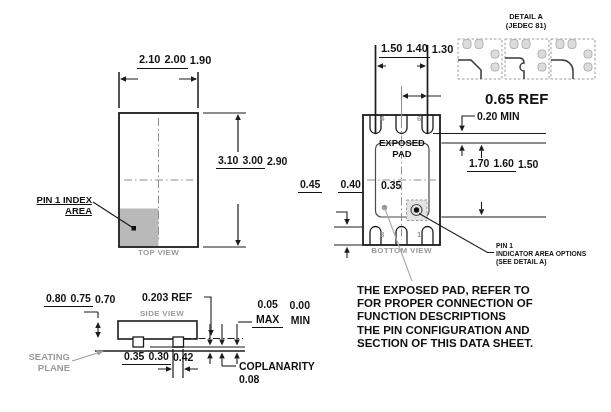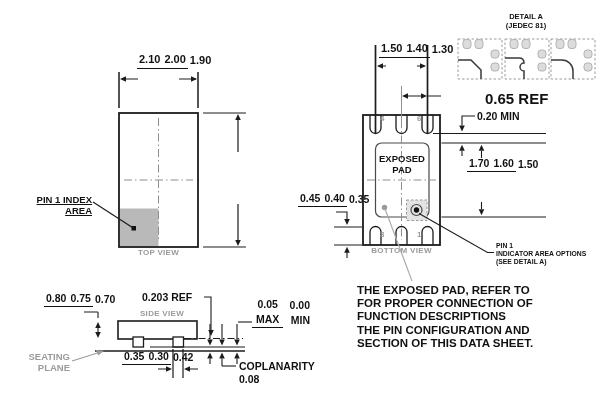--- a/index.html
+++ b/index.html
@@ -151,20 +151,25 @@
       </g>
     </g>
   </svg>
 
   <div class="dimstack lh17" style="left:137px;top:51px;width:44px;">
     <span>2.10</span>
     <span>2.00</span>
     <span class="last">1.90</span>
   </div>
 
+  <div class="dimstack lh15" style="left:216px;top:153px;width:42px;">
+    <span>3.10</span>
+    <span>3.00</span>
+    <span class="last">2.90</span>
+  </div>
 
   <div class="txt rgt" style="left:24px;top:195px;width:68px;font-size:9.5px;line-height:10.5px;white-space:normal;text-decoration:underline;">
     <div>PIN 1 INDEX</div>
     <div>AREA</div>
   </div>
 
   <div class="txt gray ctr" style="left:119px;top:248px;width:79px;font-size:8px;letter-spacing:.3px;">TOP VIEW</div>
 
   <div class="dimstack lh15" style="left:44px;top:291px;width:38px;">
     <span>0.80</span>
@@ -206,27 +211,27 @@
   <div class="txt" style="left:444px;top:90px;font-size:15px;margin-left:41px;">0.65 REF</div>
 
   <div class="txt" style="left:477px;top:110px;font-size:10.5px;">0.20 MIN</div>
 
   <div class="dimstack lh15" style="left:467px;top:156px;width:42px;">
     <span>1.70</span>
     <span>1.60</span>
     <span class="last">1.50</span>
   </div>
 
-  <div class="dimstack lh145" style="left:298px;top:191px;width:36px;">
+  <div class="dimstack lh145" style="left:298px;top:177px;width:36px;gap:16px;">
     <span>0.45</span>
     <span>0.40</span>
     <span class="last">0.35</span>
   </div>
 
-  <div class="txt ctr" style="left:375px;top:153px;width:54px;font-size:9.5px;line-height:11px;white-space:normal;">
+  <div class="txt ctr" style="left:375px;top:137px;width:54px;font-size:9.5px;line-height:11px;white-space:normal;">
     <div>EXPOSED</div>
     <div>PAD</div>
   </div>
 
   <div class="txt gray" style="left:380px;top:114px;font-size:8px;">4</div>
   <div class="txt gray" style="left:417px;top:114px;font-size:8px;">6</div>
   <div class="txt gray" style="left:380px;top:230px;font-size:8px;">3</div>
   <div class="txt gray" style="left:417px;top:230px;font-size:8px;">1</div>
 
   <div class="txt gray ctr" style="left:361px;top:246px;width:81px;font-size:8px;letter-spacing:.3px;">BOTTOM VIEW</div>

